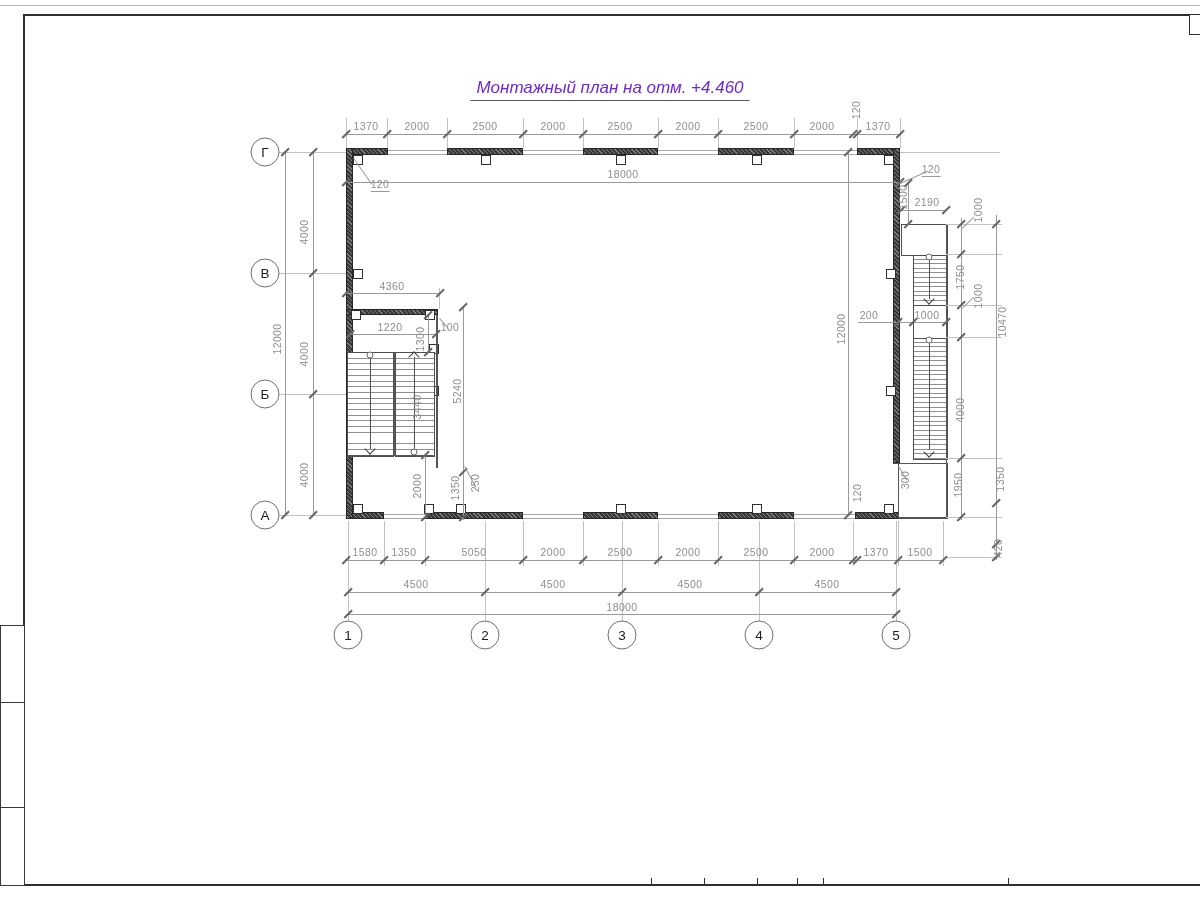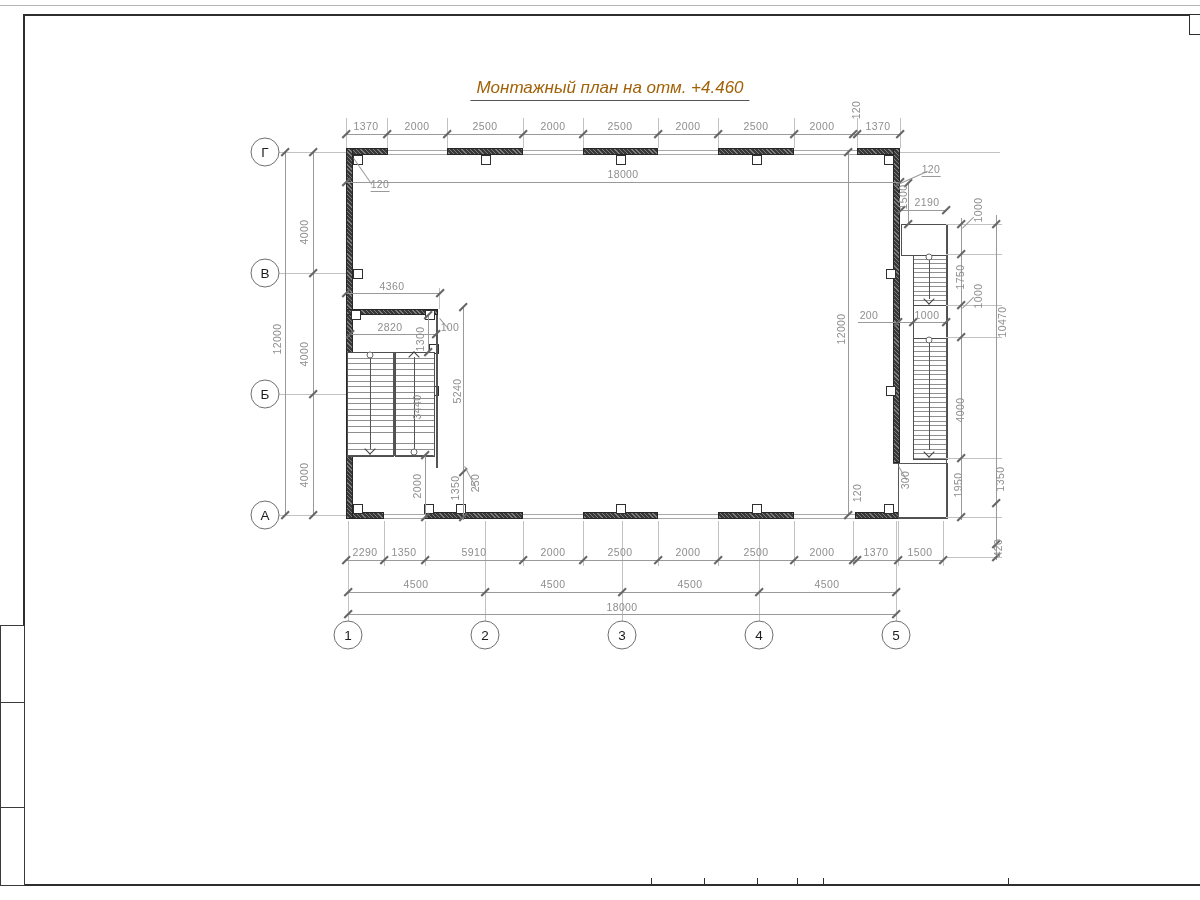--- a/index.html
+++ b/index.html
@@ -27,21 +27,21 @@
          transform:translate(-50%,-50%);}
   .flight{border:1px solid #4f4f4f;background-color:#fff;}
   .landing{border:1px solid #4f4f4f;background:#fff;}
   .dot{width:5px;height:5px;border:1px solid #6a6a6a;border-radius:50%;background:#fff;
        transform:translate(-50%,-50%);}
   .chev{width:7px;height:7px;border-left:1.6px solid #3f3f3f;border-bottom:1.6px solid #3f3f3f;}
   .chevdn{transform:translate(-50%,-50%) rotate(-45deg);}
   .chevup{transform:translate(-50%,-50%) rotate(135deg);}
   .cell{border:1px solid #3a3a3a;background:#fff;}
   .trbox{border:1.5px solid #2e2e2e;background:#fff;}
-  #title{font-size:17px;font-style:italic;color:#a16207;white-space:nowrap;
+  #title{font-size:17px;font-style:italic;color:#6d28d9;white-space:nowrap;
          transform:translateX(-50%);border-bottom:1px solid #555;padding:0 6px 2px 6px;}
 </style>
 </head>
 <body>
 
 <div id="page">
   <span id="title" class="abs" style="left:610px;top:78px;">Монтажный план на отм. +4.460</span>
   <div id="cv">
       <div class="abs wall" style="left: 346px; top: 148px; width: 42px; height: 7px;"></div>
       <div class="abs wall" style="left: 447px; top: 148px; width: 76px; height: 7px;"></div>
@@ -251,21 +251,21 @@
       <div class="abs dimtext" style="left: 822px; top: 126px;">2000</div>
       <div class="abs dimtext rot" style="left: 856px; top: 110px;">120</div>
       <div class="abs dimtext" style="left: 878px; top: 126px;">1370</div>
       <div class="abs dimtext" style="left: 623px; top: 174px;">18000</div>
       <div class="abs dimtext ul" style="left: 380px; top: 185px;">120</div>
       <div class="abs dimtext rot" style="left: 304px; top: 232px;">4000</div>
       <div class="abs dimtext rot" style="left: 304px; top: 354px;">4000</div>
       <div class="abs dimtext rot" style="left: 304px; top: 475px;">4000</div>
       <div class="abs dimtext rot" style="left: 277px; top: 339px;">12000</div>
       <div class="abs dimtext" style="left: 392px; top: 286px;">4360</div>
-      <div class="abs dimtext" style="left: 390px; top: 327px;">2820</div>
+      <div class="abs dimtext" style="left: 390px; top: 327px;">1220</div>
       <div class="abs dimtext rot" style="left: 420px; top: 339px;">1300</div>
       <div class="abs dimtext" style="left: 450px; top: 327px;">100</div>
       <div class="abs dimtext rot" style="left: 417px; top: 407px;">3440</div>
       <div class="abs dimtext rot" style="left: 457px; top: 391px;">5240</div>
       <div class="abs dimtext rot" style="left: 417px; top: 486px;">2000</div>
       <div class="abs dimtext rot" style="left: 455px; top: 488px;">1350</div>
       <div class="abs dimtext rot" style="left: 475px; top: 483px;">250</div>
       <div class="abs dimtext rot" style="left: 841px; top: 329px;">12000</div>
       <div class="abs dimtext" style="left: 869px; top: 315px;">200</div>
       <div class="abs dimtext" style="left: 927px; top: 315px;">1000</div>
@@ -275,23 +275,23 @@
       <div class="abs dimtext rot" style="left: 978px; top: 210px;">1000</div>
       <div class="abs dimtext rot" style="left: 960px; top: 277px;">1750</div>
       <div class="abs dimtext rot" style="left: 978px; top: 296px;">1000</div>
       <div class="abs dimtext rot" style="left: 1002px; top: 322px;">10470</div>
       <div class="abs dimtext rot" style="left: 960px; top: 410px;">4000</div>
       <div class="abs dimtext rot" style="left: 958px; top: 485px;">1950</div>
       <div class="abs dimtext rot" style="left: 905px; top: 480px;">300</div>
       <div class="abs dimtext rot" style="left: 1000px; top: 479px;">1350</div>
       <div class="abs dimtext rot" style="left: 857px; top: 493px;">120</div>
       <div class="abs dimtext rot" style="left: 998px; top: 548px;">420</div>
-      <div class="abs dimtext" style="left: 365px; top: 552px;">2290</div>
+      <div class="abs dimtext" style="left: 365px; top: 552px;">1580</div>
       <div class="abs dimtext" style="left: 404px; top: 552px;">1350</div>
-      <div class="abs dimtext" style="left: 474px; top: 552px;">5910</div>
+      <div class="abs dimtext" style="left: 474px; top: 552px;">5050</div>
       <div class="abs dimtext" style="left: 553px; top: 552px;">2000</div>
       <div class="abs dimtext" style="left: 620px; top: 552px;">2500</div>
       <div class="abs dimtext" style="left: 688px; top: 552px;">2000</div>
       <div class="abs dimtext" style="left: 756px; top: 552px;">2500</div>
       <div class="abs dimtext" style="left: 822px; top: 552px;">2000</div>
       <div class="abs dimtext" style="left: 876px; top: 552px;">1370</div>
       <div class="abs dimtext" style="left: 920px; top: 552px;">1500</div>
       <div class="abs dimtext" style="left: 416px; top: 584px;">4500</div>
       <div class="abs dimtext" style="left: 553px; top: 584px;">4500</div>
       <div class="abs dimtext" style="left: 690px; top: 584px;">4500</div>

